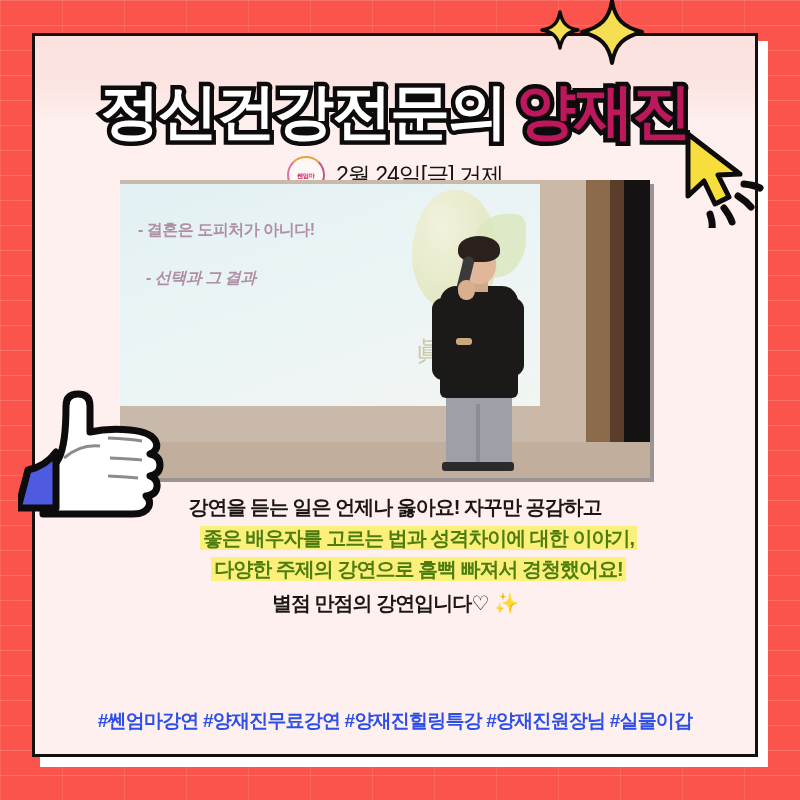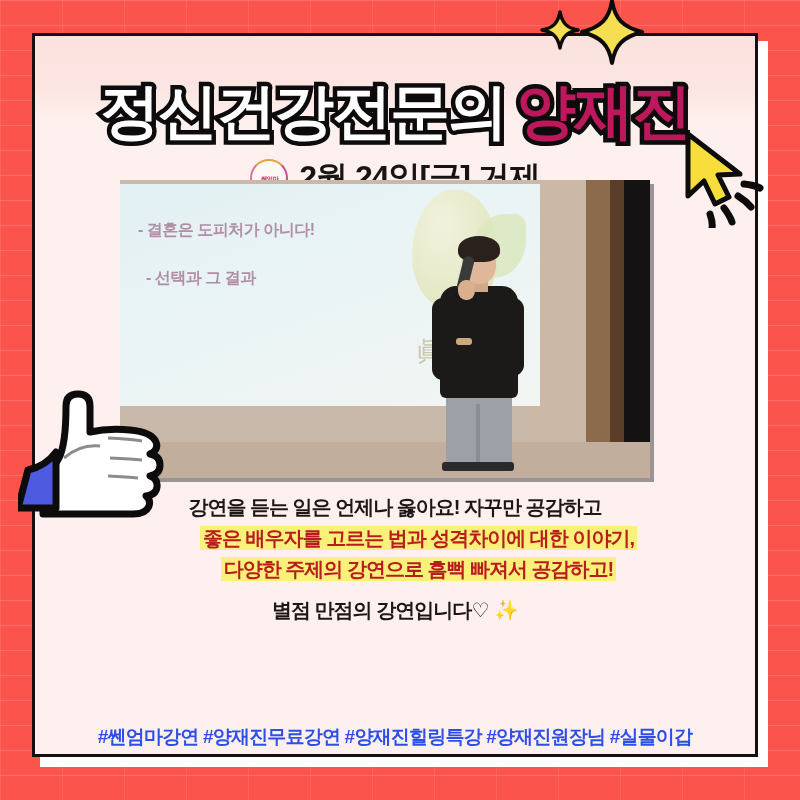--- a/index.html
+++ b/index.html
@@ -65,21 +65,21 @@
     border:2px solid;
     border-color:#E5A23C #C94E8E #8E51B4 #E06FA0;
     display:flex;align-items:center;justify-content:center;
     flex:0 0 auto;
   }
   .brand-badge span{
     font-size:7px;font-weight:bold;color:#D6246B;
     letter-spacing:-0.5px;line-height:1;transform:scale(.9);
   }
   .date-text{
-    font-size:32px;font-weight:bold;color:#191414;letter-spacing:-1px;
+    font-size:23px;font-weight:normal;color:#191414;letter-spacing:-1px;
   }
 
   
   .photo-shadow{
     position:absolute;left:89px;top:148px;width:530px;height:298px;
     background:#9A9494;
   }
   .photo{
     position:absolute;left:85px;top:144px;width:530px;height:298px;
     overflow:hidden;background:#C9B9AA;
@@ -105,21 +105,21 @@
   }
   .ph-kanji{
     position:absolute;left:296px;top:150px;font-size:26px;color:#C9C9A8;
     font-family:"DejaVu Sans",sans-serif;
   }
   .slide-line{
     position:absolute;color:#B08FA6;font-size:16px;font-weight:bold;
     letter-spacing:-0.5px;white-space:nowrap;
   }
   .slide-l1{left:18px;top:36px;}
-  .slide-l2{left:26px;top:84px;}
+  .slide-l2{left:26px;top:84px;font-style:italic;}
 
   
   .sp{position:absolute;}
   .sp-head{left:342px;top:62px;width:34px;height:42px;background:#E0B79A;border-radius:48% 48% 44% 44%;}
   .sp-hair{left:338px;top:56px;width:42px;height:26px;background:#2A211C;border-radius:50% 50% 38% 38%;}
   .sp-neck{left:352px;top:98px;width:16px;height:14px;background:#D2A988;}
   .sp-body{left:320px;top:106px;width:78px;height:112px;background:#1C1A19;border-radius:16px 16px 6px 6px;}
   .sp-armL{left:312px;top:118px;width:22px;height:82px;background:#1C1A19;border-radius:12px;}
   .sp-armR{left:382px;top:118px;width:22px;height:78px;background:#1C1A19;border-radius:12px;}
   .sp-forearm{left:330px;top:104px;width:20px;height:62px;background:#1C1A19;border-radius:10px;transform:rotate(16deg);}
@@ -131,36 +131,35 @@
   .sp-shoe{left:322px;top:282px;width:72px;height:9px;background:#2B2B2B;border-radius:3px;}
 
   
   .body-copy{
     position:absolute;left:0;top:456px;width:100%;text-align:center;
   }
   .bl{
     font-size:20px;font-weight:bold;color:#1C1616;letter-spacing:-1px;
     line-height:31px;white-space:nowrap;
   }
-  .bl.hl{color:#b91c1c;margin-left:47px;}
+  .bl.hl{color:#4d7c0f;margin-left:47px;}
   .bl.hl em{
     font-style:normal;
     background:#FBF07A;
     padding:1px 3px;
     box-decoration-break:clone;
   }
-  .bl.last{margin-top:10px;}
+  .bl.last{margin-top:3px;}
   .emoji{font-family:"DejaVu Sans",sans-serif;font-size:20px;}
 
   
   .tags{
     position:absolute;left:0;top:672px;width:100%;text-align:center;
     font-size:19px;font-weight:bold;color:#2D4FE8;letter-spacing:-0.8px;
     white-space:nowrap;
-    margin-top:16px;
   }
 
   
   .star{position:absolute;}
   .star svg{display:block;}
   .star-1{left:538px;top:8px;}
   .star-2{left:576px;top:-4px;}
   .cursor{position:absolute;left:672px;top:124px;}
   .hand{position:absolute;left:18px;top:388px;}
 </style>
@@ -212,21 +211,21 @@
       <div class="sp sp-hair"></div>
       <div class="sp sp-forearm"></div>
       <div class="sp sp-mic"></div>
       <div class="sp sp-hand"></div>
       <div class="sp sp-watch"></div>
     </div>
 
     <div class="body-copy">
       <div class="bl">강연을 듣는 일은 언제나 옳아요! 자꾸만 공감하고</div>
       <div class="bl hl"><em>좋은 배우자를 고르는 법과 성격차이에 대한 이야기,</em></div>
-      <div class="bl hl"><em>다양한 주제의 강연으로 흠뻑 빠져서 공감하고!</em></div>
+      <div class="bl hl"><em>다양한 주제의 강연으로 흠뻑 빠져서 경청했어요!</em></div>
       <div class="bl last"><span>별점 만점의 강연입니다</span><span class="emoji">♡ ✨</span></div>
     </div>
 
     <div class="tags">#쎈엄마강연 #양재진무료강연 #양재진힐링특강 #양재진원장님 #실물이갑</div>
   </div>
 
   <div class="star star-1">
     <svg width="44" height="44" viewBox="0 0 44 44">
       <path d="M22 4 C24 15 29 20 40 22 C29 24 24 29 22 40 C20 29 15 24 4 22 C15 20 20 15 22 4 Z" fill="#F5DE52" stroke="#0D0B0B" stroke-width="3.5" stroke-linejoin="round"></path>
     </svg>

